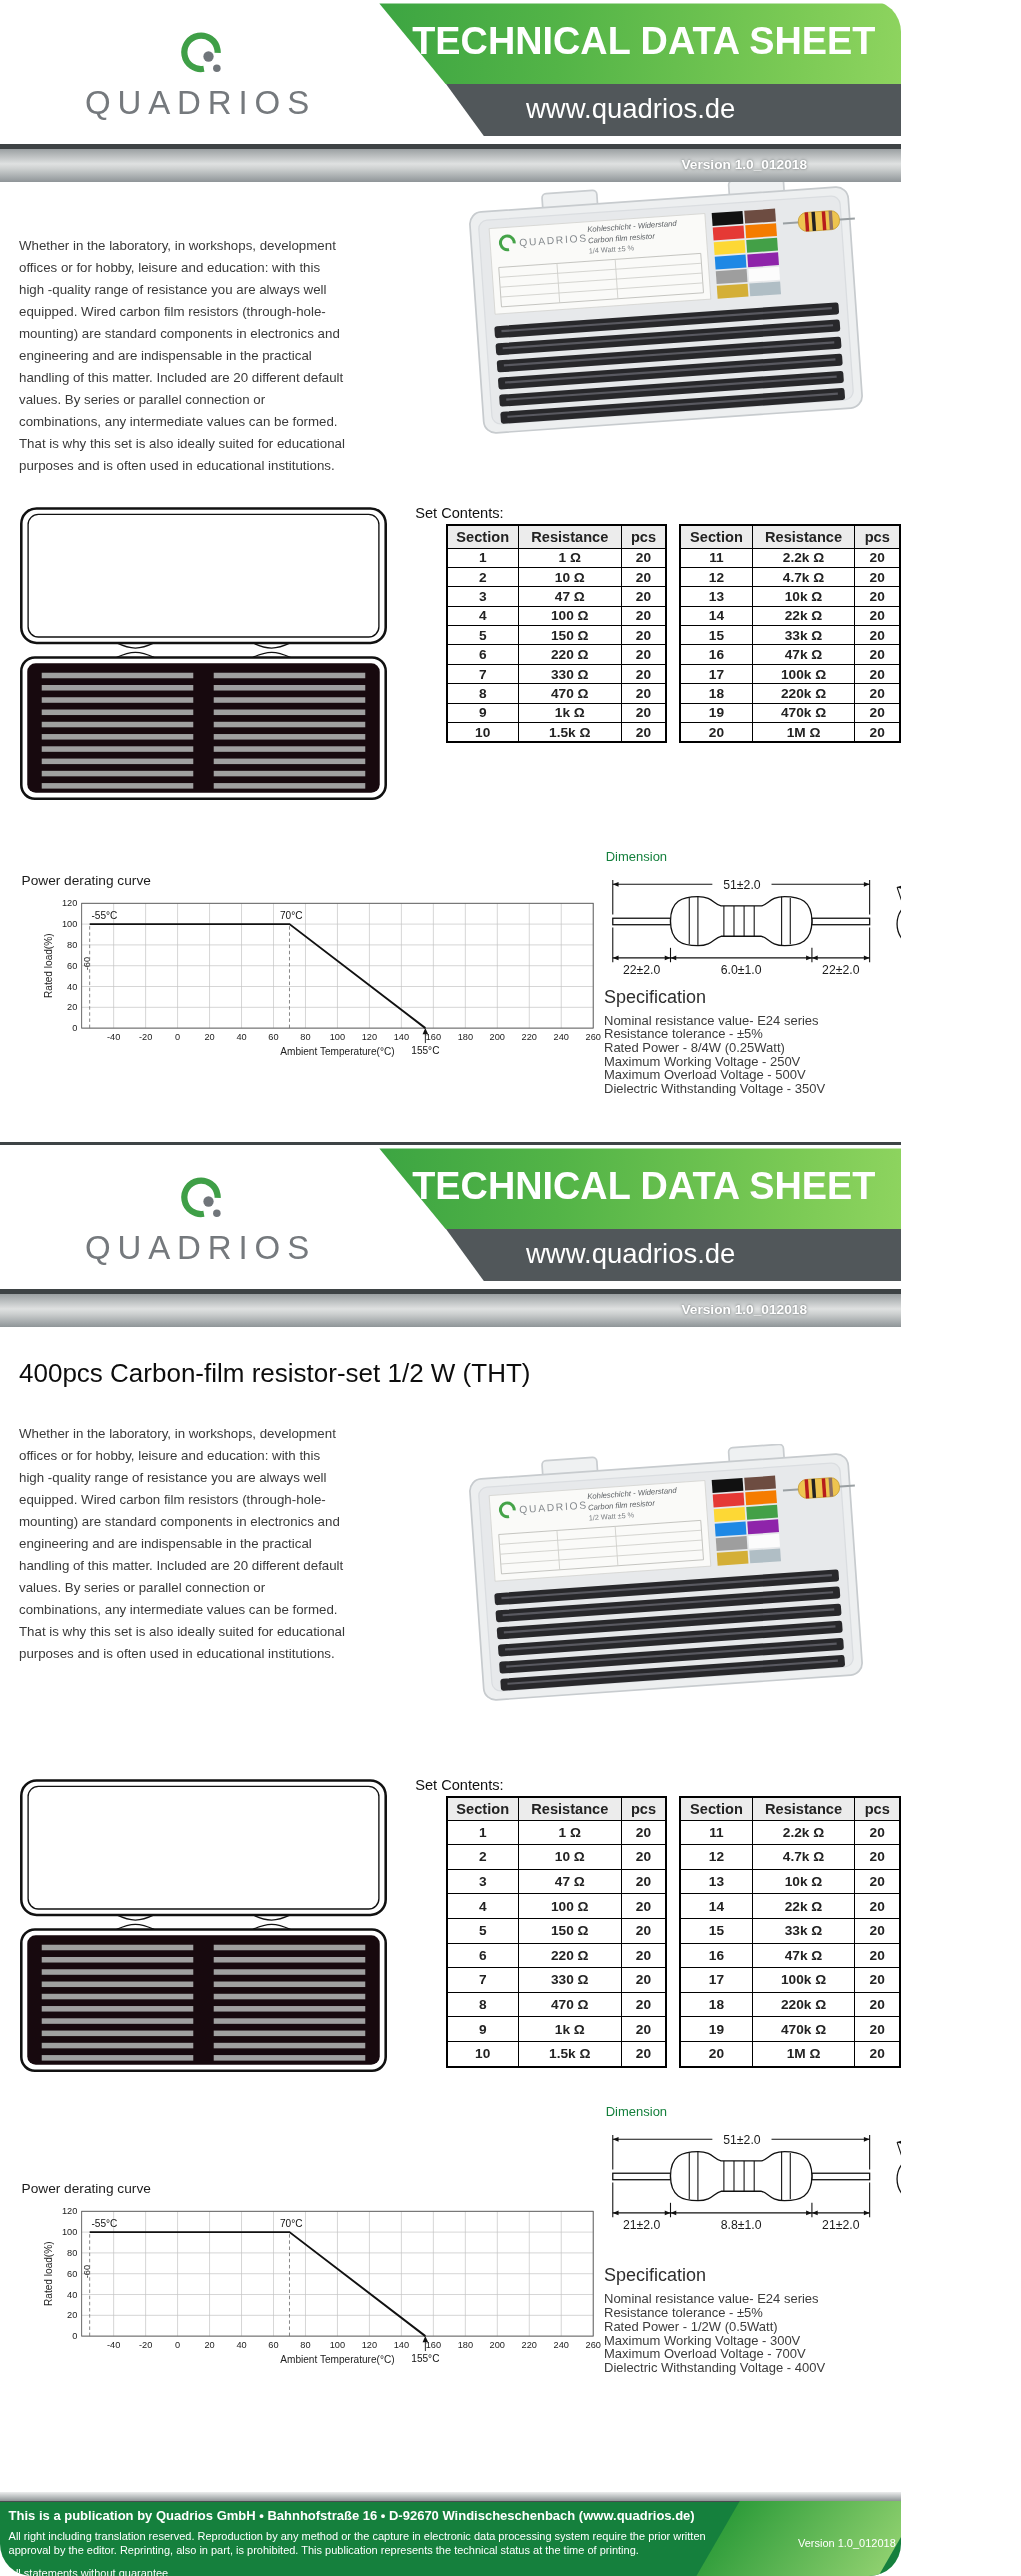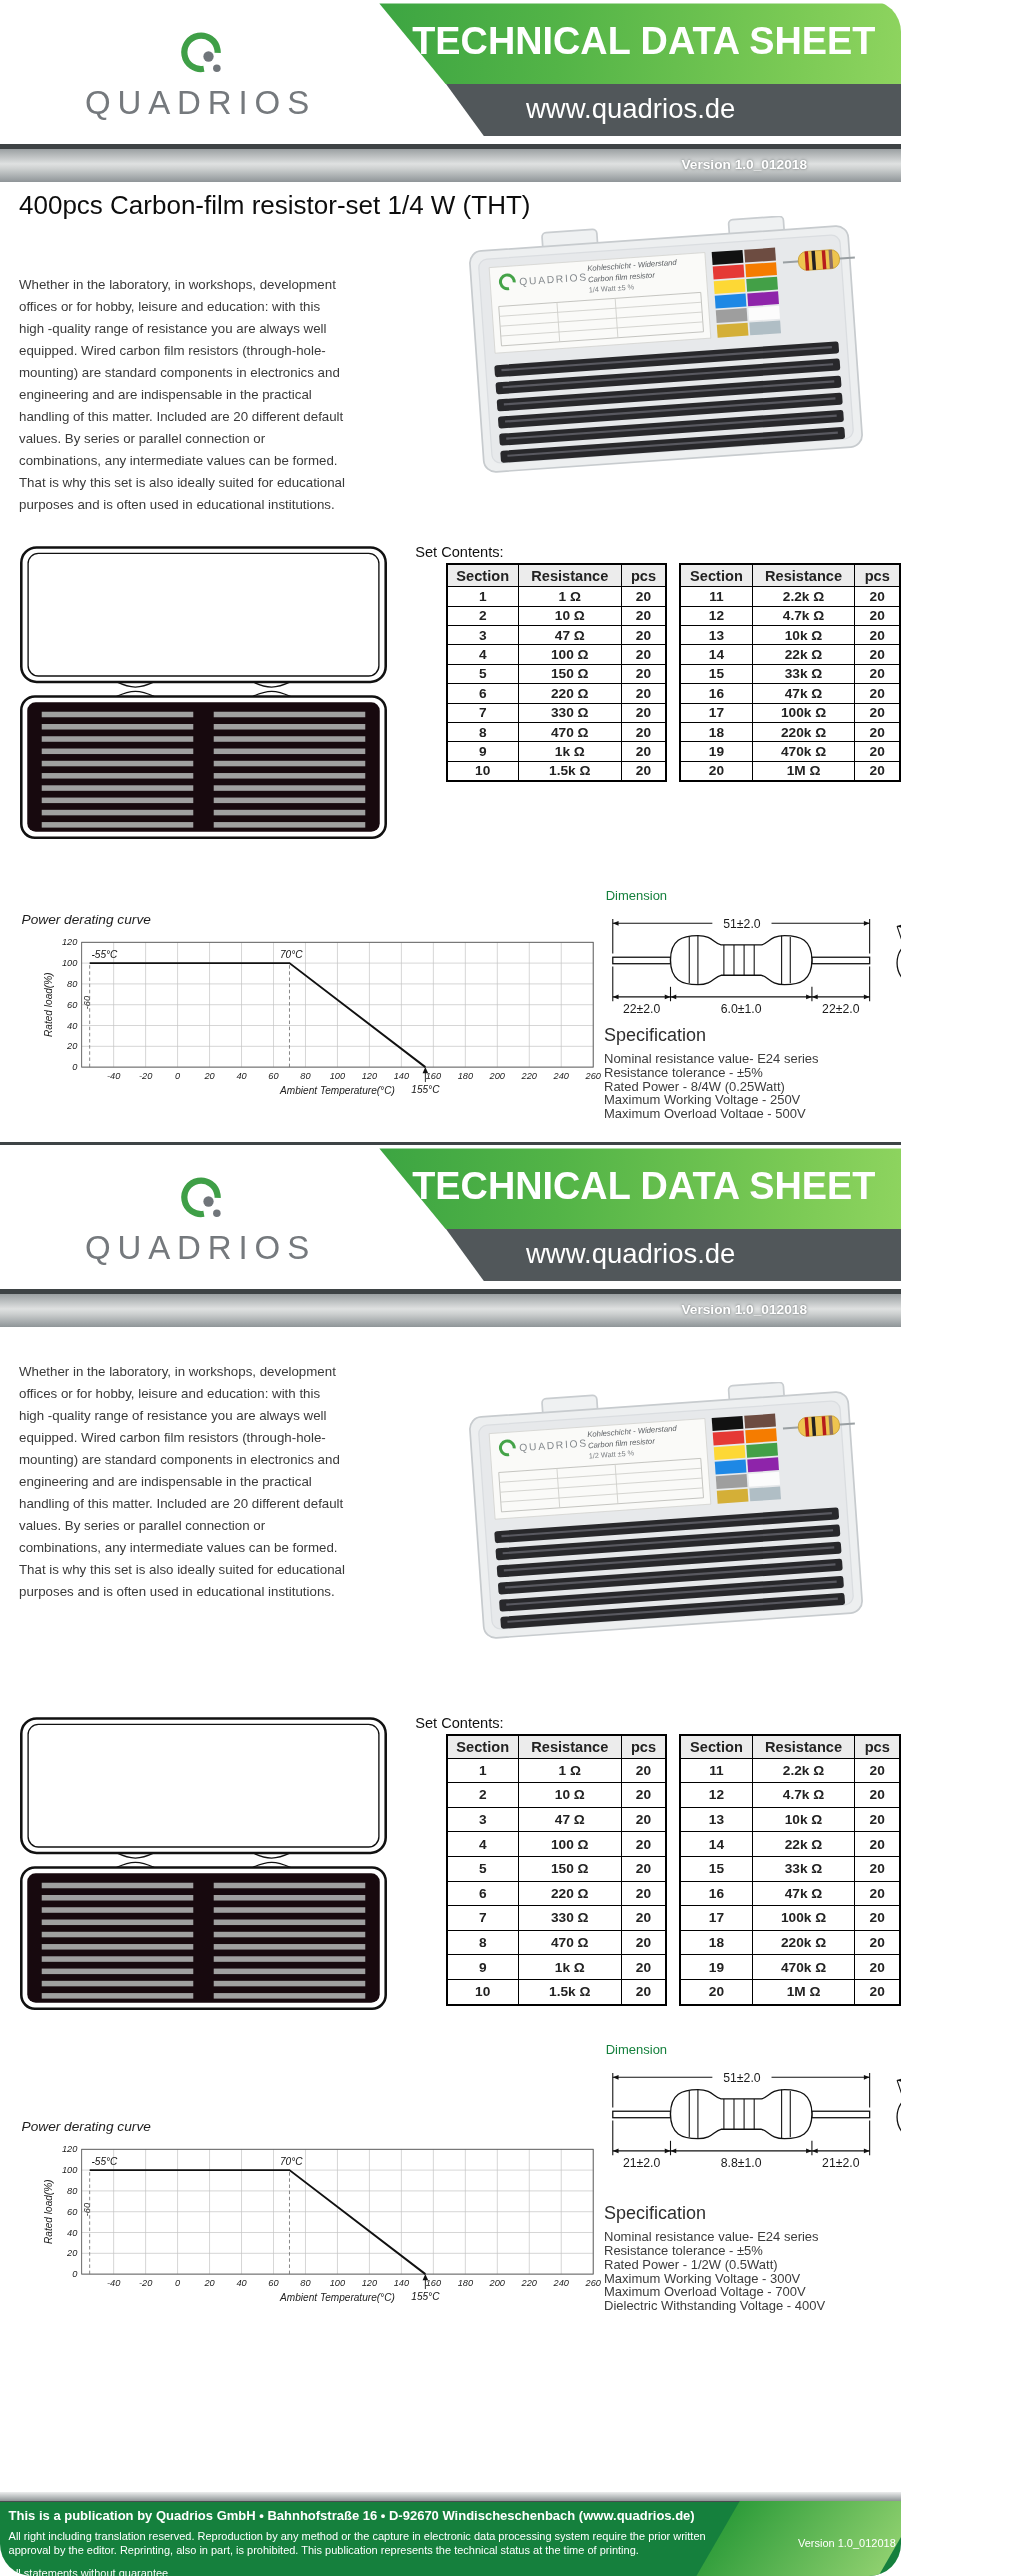--- a/index.html
+++ b/index.html
@@ -48,21 +48,21 @@
   .tables-wrap { display:flex; gap:12px;padding-left:32px; }
   table.contents-table { border-collapse:collapse; border:2.6px solid #000; }
   .contents-table th { background:#ececec; font-size:14.6px; font-weight:bold; border:1.7px solid #000; padding:2.6px 6.9px; }
   .contents-table td { font-size:13.7px; font-weight:bold; text-align:center; border:1.7px solid #000; padding:1.7px 5.2px; }
   .page-1 .contents-table td { padding:4.3px 5.2px; }
   .contents-table col.c-section { width:82px; } .contents-table col.c-res { width:131px; } .contents-table col.c-pcs { width:57px; }
 
   
   .bottom-row { display:flex; margin-top:43px; }
   .page-1 .bottom-row { margin-top:26px; }
-  .chart-col { width:611px;font-style:italic; }
+  .chart-col { width:611px; }
   .chart-heading { font-size:13.7px; color:#1c1c1c; margin:24px 0 3.4px 21.5px; }
   .page-1 .chart-heading { margin-top:77px; }
   .chart-svg { width:563px; height:167px; margin-left:41px; display:block; }
   .dim-col { flex:1; padding-right:8.6px; }
   .dim-heading { font-size:13px; color:#15803d; margin:0 0 3.4px 1.7px; }
   .dim-svg { width:361px; height:114px; display:block; }
   .spec-block { margin-top:5.2px; }
   .page-1 .spec-block { margin-top:29px; }
   .spec-heading { font-size:18px; color:#2e2e2e; margin-bottom:6px; }
   .spec-lines div { font-size:13px; line-height:13.7px; color:#3c3c3c; }
@@ -102,21 +102,20 @@
       <div class="logo">
         <svg width="50" height="50" viewBox="0 0 60 60">
           <circle cx="30" cy="28" r="20" fill="none" stroke="#3f9f47" stroke-width="7.5" stroke-dasharray="98 28" transform="rotate(80 30 28)"></circle>
           <circle cx="39" cy="33" r="6.2" fill="#70757a"></circle>
           <circle cx="49" cy="47" r="4.5" fill="#70757a"></circle>
         </svg>
         <div class="logo-brand">QUADRIOS</div>
       </div>
     </header>
 
-    <h1 class="product-title">400pcs Carbon-film resistor-set 1/4 W (THT)</h1>
 
     <div class="content-row">
       <p class="description">Whether in the laboratory, in workshops, development offices or for hobby, leisure and education: with this high -quality range of resistance you are always well equipped. Wired carbon film resistors (through-hole-mounting) are standard components in electronics and engineering and are indispensable in the practical handling of this matter. Included are 20 different default values. By series or parallel connection or combinations, any intermediate values can be formed. That is why this set is also ideally suited for educational purposes and is often used in educational institutions.</p>
       <div class="photo">
         <svg viewBox="0 0 470 310" width="404" height="266">
           <g transform="rotate(-4 235 155)">
             <rect x="100" y="10" width="64" height="22" rx="5" class="pt"></rect>
             <rect x="318" y="10" width="64" height="22" rx="5" class="pt"></rect>
             <rect x="14" y="26" width="442" height="258" rx="14" fill="#edeff0" stroke="#c7cbce" stroke-width="2"></rect>
             <rect x="24" y="36" width="422" height="238" rx="10" fill="#e7e9eb" stroke="#dadde0" stroke-width="1.5"></rect>
@@ -479,20 +478,21 @@
       <div class="logo">
         <svg width="50" height="50" viewBox="0 0 60 60">
           <circle cx="30" cy="28" r="20" fill="none" stroke="#3f9f47" stroke-width="7.5" stroke-dasharray="98 28" transform="rotate(80 30 28)"></circle>
           <circle cx="39" cy="33" r="6.2" fill="#70757a"></circle>
           <circle cx="49" cy="47" r="4.5" fill="#70757a"></circle>
         </svg>
         <div class="logo-brand">QUADRIOS</div>
       </div>
     </header>
 
+    <h1 class="product-title">400pcs Carbon-film resistor-set 1/2 W (THT)</h1>
 
     <div class="content-row">
       <p class="description">Whether in the laboratory, in workshops, development offices or for hobby, leisure and education: with this high -quality range of resistance you are always well equipped. Wired carbon film resistors (through-hole-mounting) are standard components in electronics and engineering and are indispensable in the practical handling of this matter. Included are 20 different default values. By series or parallel connection or combinations, any intermediate values can be formed. That is why this set is also ideally suited for educational purposes and is often used in educational institutions.</p>
       <div class="photo">
         <svg viewBox="0 0 470 310" width="404" height="266">
           <g transform="rotate(-4 235 155)">
             <rect x="100" y="10" width="64" height="22" rx="5" class="pt"></rect>
             <rect x="318" y="10" width="64" height="22" rx="5" class="pt"></rect>
             <rect x="14" y="26" width="442" height="258" rx="14" fill="#edeff0" stroke="#c7cbce" stroke-width="2"></rect>
             <rect x="24" y="36" width="422" height="238" rx="10" fill="#e7e9eb" stroke="#dadde0" stroke-width="1.5"></rect>

